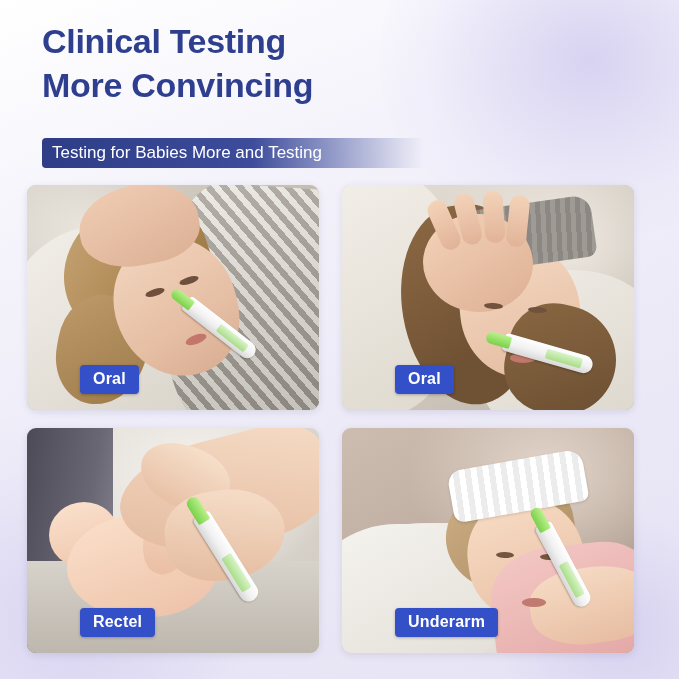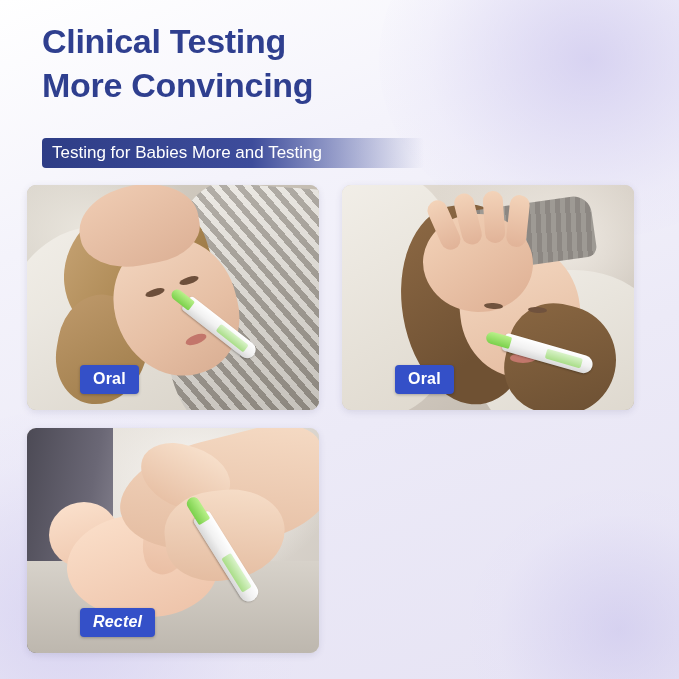--- a/index.html
+++ b/index.html
@@ -260,21 +260,21 @@
   .t2 .mouth {
     position:absolute; left:168px; top:168px; width:26px; height:10px;
     background:#c2776c; border-radius:50%;
   }
   .t2 .thermo {
     position:absolute; left:160px; top:160px;
     width:92px; height:18px; transform: rotate(16deg);
   }
 
   
-  .t3 { background: #e6e2dc; font-style: italic; }
+  .t3 { background: #e6e2dc; }
   .t3 .bg {
     position:absolute; inset:0;
     background:
       radial-gradient(ellipse 180px 140px at 62% 25%, #faf8f5 0%, rgba(250,248,245,0) 70%),
       linear-gradient(120deg,#ece8e2 0%, #ddd8d1 60%, #cfc9c1 100%);
   }
   .t3 .curtain {
     position:absolute; left:0; top:0; width:86px; height:100%;
     background: linear-gradient(100deg,#4c4a55 0%, #6a6775 60%, #8d8a96 100%);
   }
@@ -464,15 +464,36 @@
         <div class="handAdult"></div>
         <div class="thermo">
           <div class="th-body"></div>
           <div class="th-tip"></div>
           <div class="th-screen"></div>
         </div>
       </div>
       <div class="tag">Rectel</div>
     </div>
 
+    <div class="tile t4">
+      <div class="photo">
+        <div class="bg"></div>
+        <div class="bedsheet"></div>
+        <div class="pillow"></div>
+        <div class="hair"></div>
+        <div class="face"></div>
+        <div class="towel"></div>
+        <div class="shirt"></div>
+        <div class="arm"></div>
+        <div class="eye1"></div>
+        <div class="eye2"></div>
+        <div class="mouth"></div>
+        <div class="thermo">
+          <div class="th-body"></div>
+          <div class="th-tip"></div>
+          <div class="th-screen"></div>
+        </div>
+      </div>
+      <div class="tag">Underarm</div>
+    </div>
 
   </div>
 </div>
 
 </body></html>

